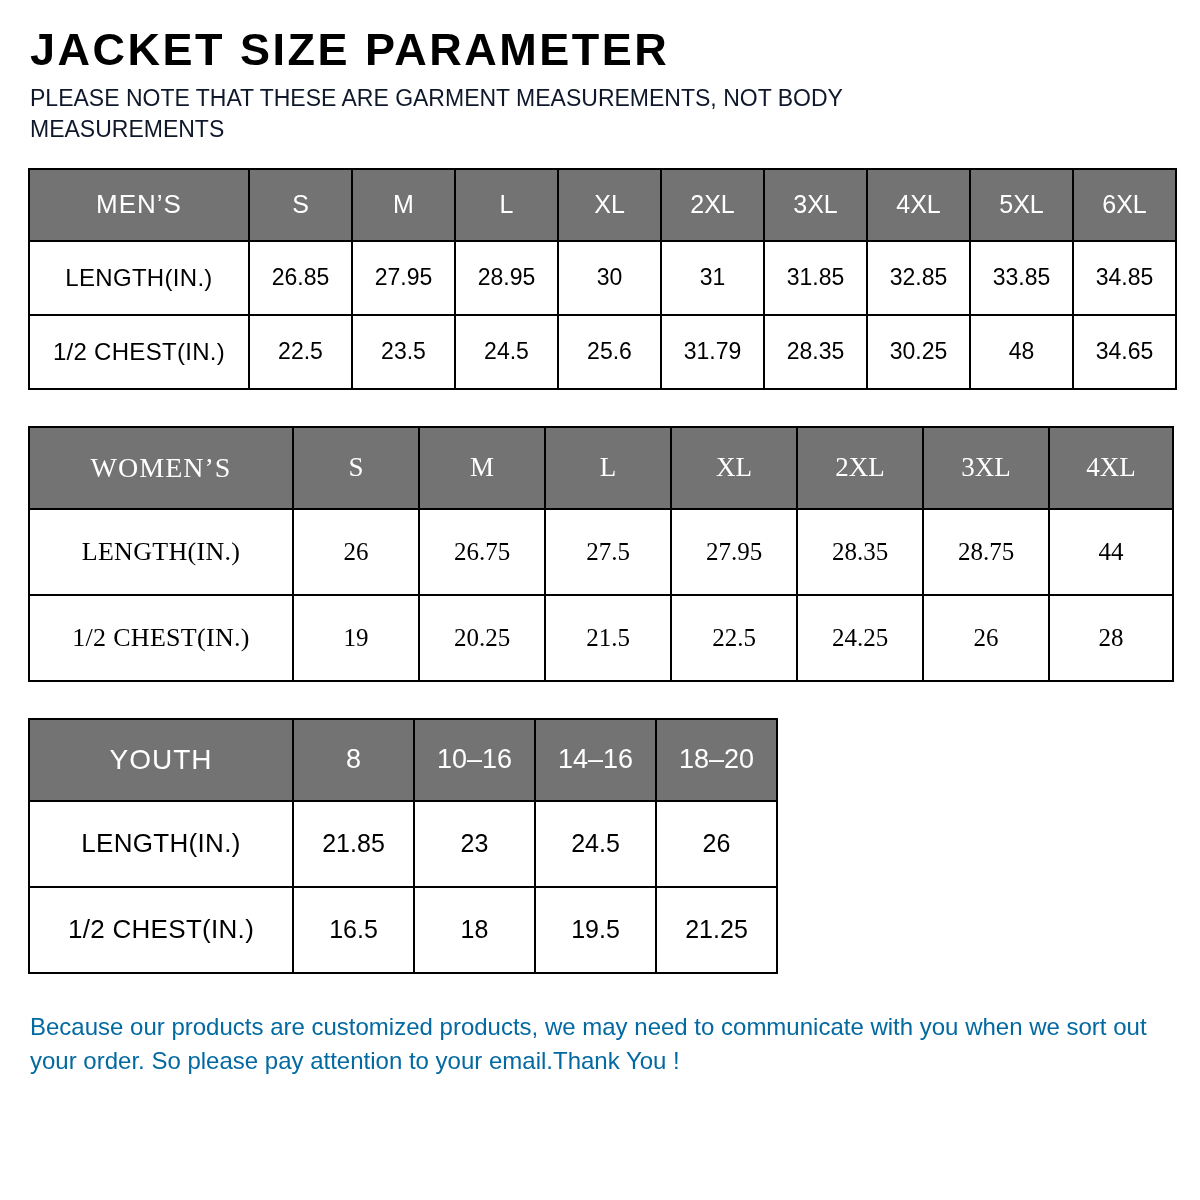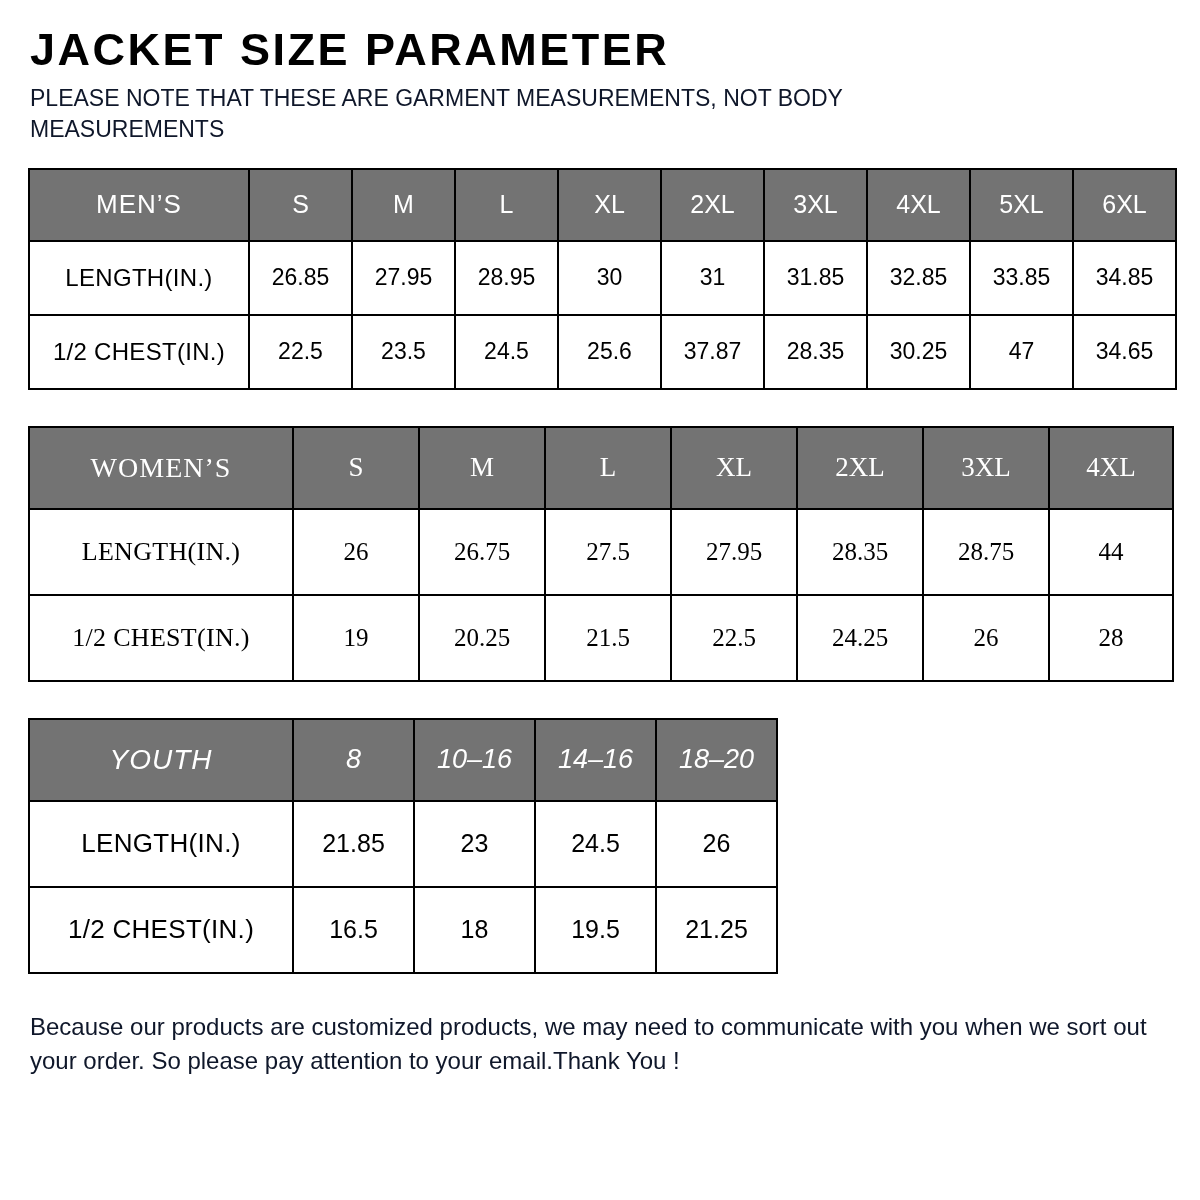--- a/index.html
+++ b/index.html
@@ -75,29 +75,29 @@
   #womens-table { width: 1144px; font-family: Liberation Serif, serif; }
   #womens-table .hdr-row td { height: 80px; }
   #womens-table tr.data-row td { height: 84px; }
   #womens-table .hdr-label { font-size: 28px; }
   #womens-table .hdr-size { font-size: 27px; }
   #womens-table .row-label { font-size: 26px; }
   #womens-table .cell-val { font-size: 25px; }
 
   
   #youth-table { width: 748px; }
-  #youth-table .hdr-row td { height: 80px; font-style: italic; }
+  #youth-table .hdr-row td { height: 80px; }
   #youth-table tr.data-row td { height: 84px; }
   #youth-table .hdr-label { font-size: 28px; }
   #youth-table .hdr-size { font-size: 27px; }
   #youth-table .row-label { font-size: 26px; }
   #youth-table .cell-val { font-size: 25px; }
 
   .footer {
-    color: #0f172a;
+    color: #0369a1;
     margin-top: 10px;
   }
   .footer p {
     margin: 0 0 8px 2px;
     font-size: 24px;
     line-height: 1.42;
     max-width: 1140px;
   }
   .footer p.last {
     margin-top: 22px;
@@ -150,24 +150,24 @@
         <td class="cell-val">32.85</td>
         <td class="cell-val">33.85</td>
         <td class="cell-val">34.85</td>
       </tr>
       <tr class="data-row">
         <td class="row-label">1/2 CHEST(IN.)</td>
         <td class="cell-val">22.5</td>
         <td class="cell-val">23.5</td>
         <td class="cell-val">24.5</td>
         <td class="cell-val">25.6</td>
-        <td class="cell-val">37.87</td>
+        <td class="cell-val">31.79</td>
         <td class="cell-val">28.35</td>
         <td class="cell-val">30.25</td>
-        <td class="cell-val">47</td>
+        <td class="cell-val">48</td>
         <td class="cell-val">34.65</td>
       </tr>
     </tbody>
   </table>
 
   <table class="sizechart" id="womens-table">
     <colgroup>
       <col style="width:264px">
       <col style="width:126px">
         <col style="width:126px">

